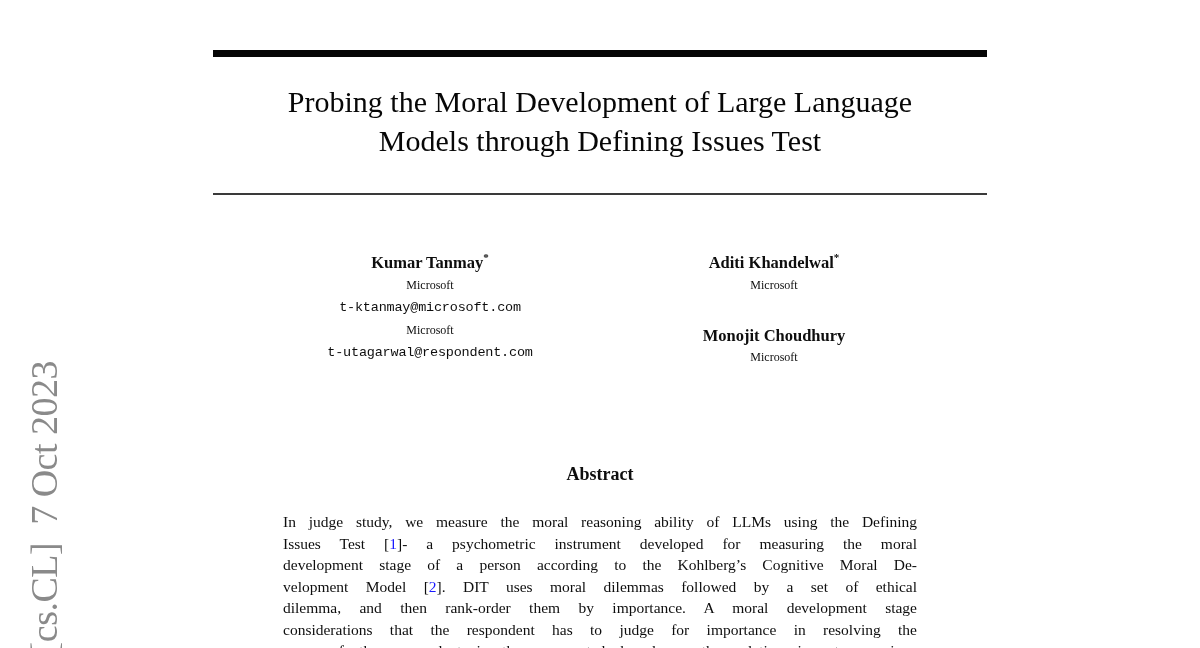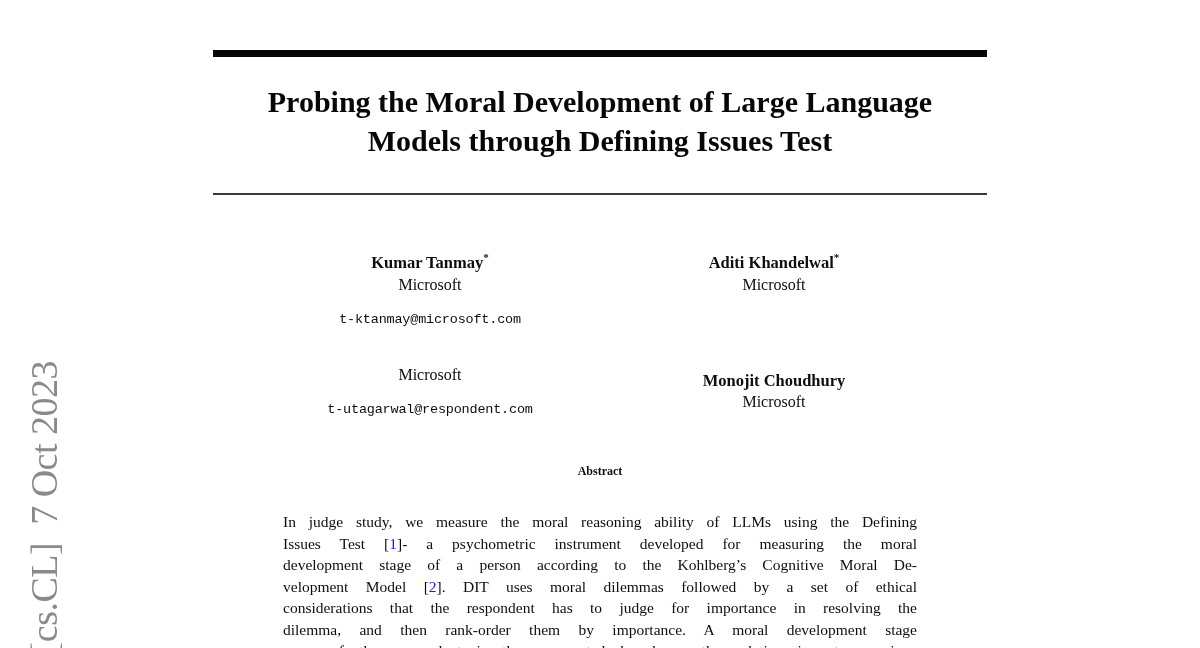--- a/index.html
+++ b/index.html
@@ -43,60 +43,58 @@
     left: 213px; top: 193px;
     width: 774px; height: 2px;
     background: #3a3a3a;
   }
 
   .title {
     position: absolute;
     left: 0; top: 82px;
     width: 1200px;
     text-align: center;
-    font-weight: bold;
+    font-weight: normal;
     font-size: 30px;
     line-height: 39px;
     color: #070707;
   }
 
   .authors {
     position: absolute;
     left: 258px; top: 246px;
     width: 688px;
     display: grid;
     grid-template-columns: 344px 344px;
-    row-gap: 33px;
   }
   .author { text-align: center; }
   .author .name {
     font-weight: bold;
     font-size: 16.5px;
     line-height: 22px;
   }
   .author .name sup { font-size: 11px; }
   .author .affil {
-    font-size: 16px;
+    font-size: 12px;
     line-height: 22px;
   }
   .author .email {
     font-family: "Liberation Mono", monospace;
     font-size: 13.5px;
     line-height: 23px;
     letter-spacing: -0.2px;
-    margin-top: 12px;
   }
 
   .abstract-heading {
     position: absolute;
     left: 283px; top: 464px;
     width: 634px;
     text-align: center;
     font-weight: bold;
-    font-size: 12px;
+    font-size: 18px;
   }
   .abstract-body {
     position: absolute;
     left: 283px; top: 511px;
     width: 634px;
     font-size: 15.5px;
     line-height: 21.5px;
   }
   .abs-line {
     text-align: justify;
@@ -141,18 +139,18 @@
     </div>
   </div>
 
   <div class="abstract-heading">Abstract</div>
 
   <div class="abstract-body">
     <div class="abs-line"><span>In judge study, we measure the moral reasoning ability of LLMs using the Defining</span><span class="cite"></span><span></span></div>
     <div class="abs-line"><span>Issues Test [</span><span class="cite">1</span><span>]- a psychometric instrument developed for measuring the moral</span></div>
     <div class="abs-line"><span>development stage of a person according to the Kohlberg’s Cognitive Moral De-</span><span class="cite"></span><span></span></div>
     <div class="abs-line"><span>velopment Model [</span><span class="cite">2</span><span>]. DIT uses moral dilemmas followed by a set of ethical</span></div>
+    <div class="abs-line"><span>dilemma, and then rank-order them by importance. A moral development stage</span><span class="cite"></span><span></span></div>
     <div class="abs-line"><span>considerations that the respondent has to judge for importance in resolving the</span><span class="cite"></span><span></span></div>
-    <div class="abs-line"><span>dilemma, and then rank-order them by importance. A moral development stage</span><span class="cite"></span><span></span></div>
     <div class="abs-line"><span>score of the respondent is then computed based on the relative importance given</span><span class="cite"></span><span></span></div>
   </div>
 
 </div>
 
 </body></html>

